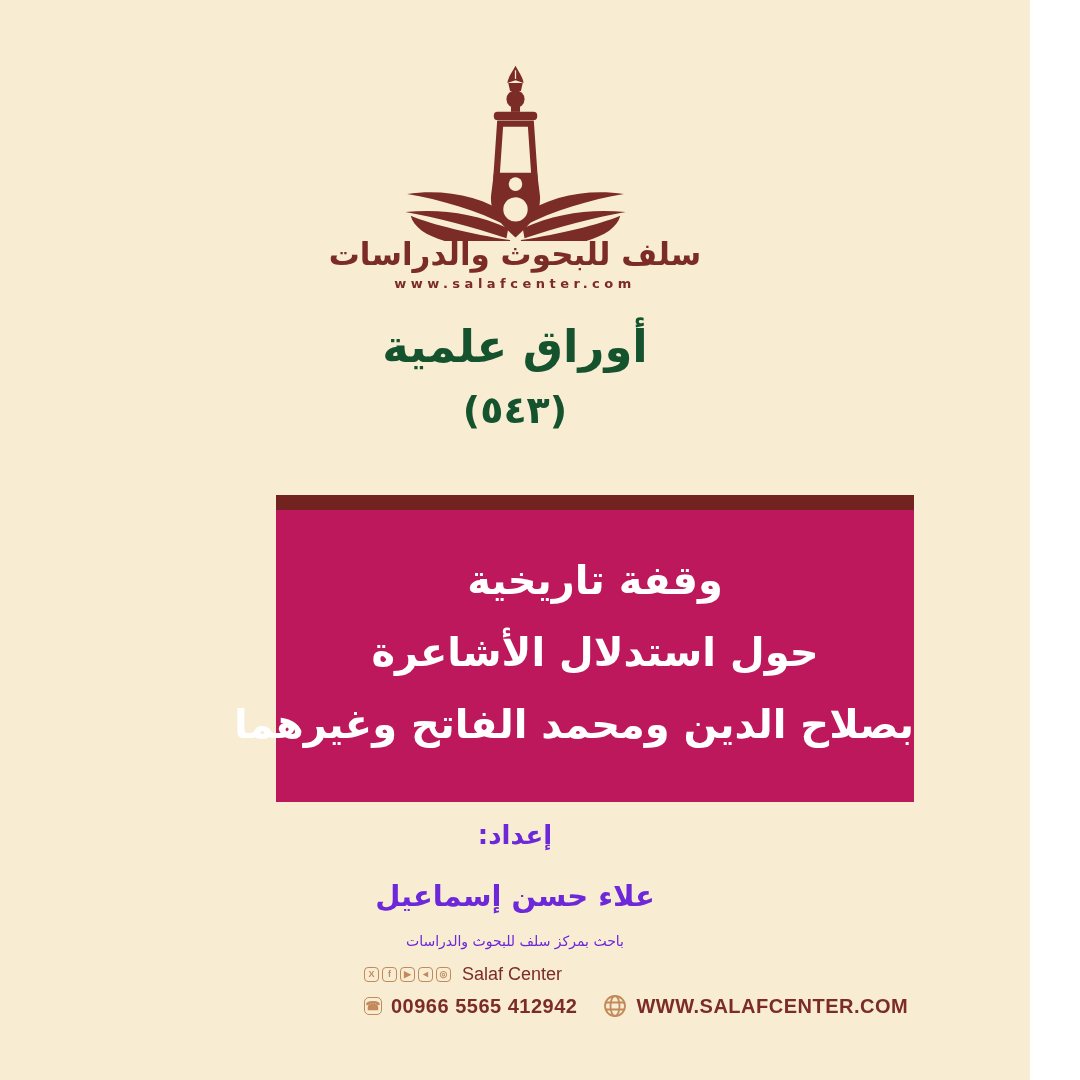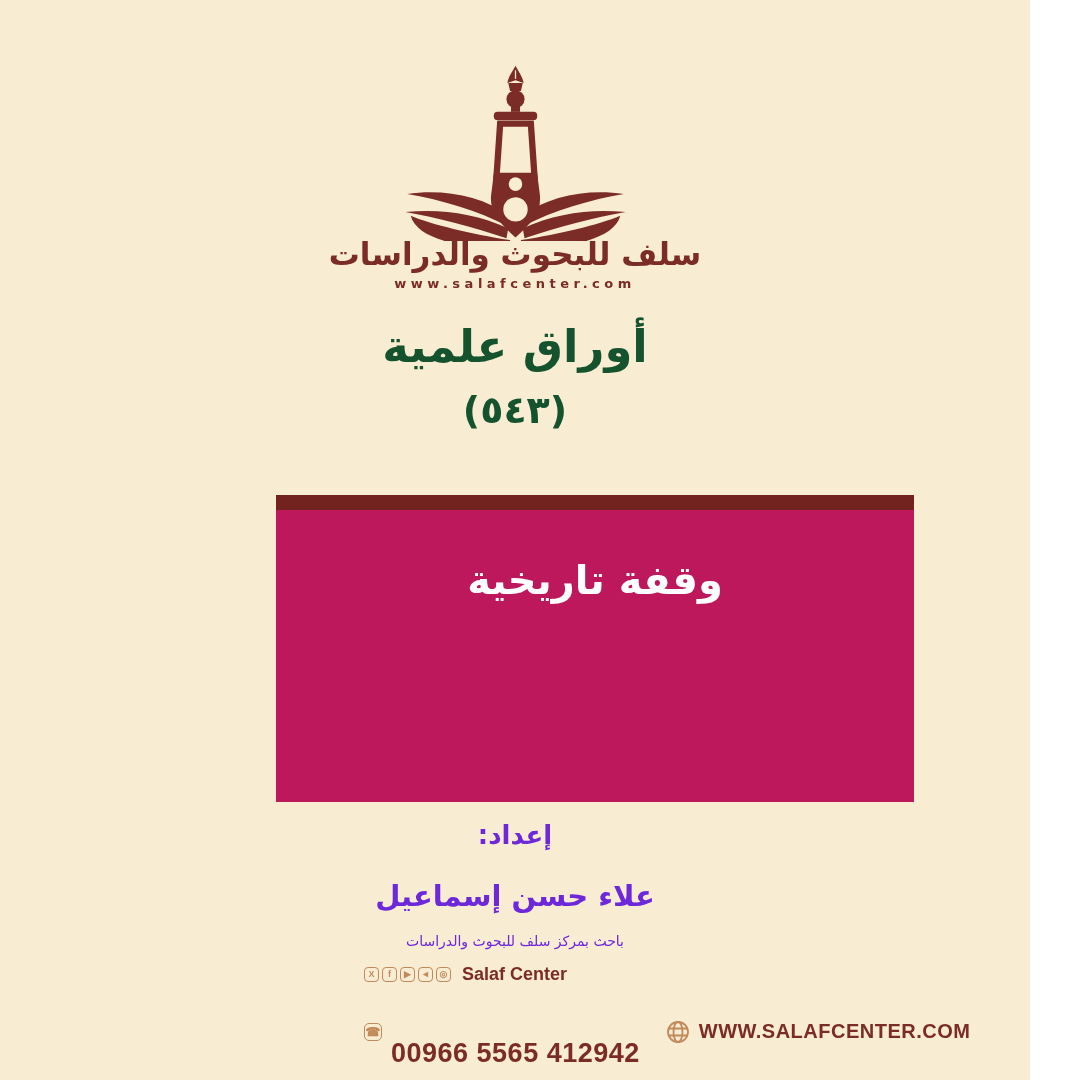--- a/index.html
+++ b/index.html
@@ -57,22 +57,22 @@
   .foot-row{display:flex;align-items:center;}
   .foot-row.row2{margin-top:9px;}
   .icon-box{
     box-sizing:border-box;
     width:15px;height:15px;border:1.8px solid #c2895a;border-radius:4px;
     display:inline-flex;align-items:center;justify-content:center;
     color:#c2895a;font-size:9px;font-weight:bold;line-height:1;
     margin-right:3px;flex:none;
   }
   .icon-box.phone{width:18px;height:18px;font-size:12px;border-radius:5px;margin-right:9px;}
-  .social-handle{font-size:18px;font-weight:bold;margin-left:8px;white-space:nowrap;}
-  .phone-number{font-size:27px;font-weight:bold;letter-spacing:.5px;white-space:nowrap;margin-top:44px;}
+  .social-handle{font-size:18px;font-weight:normal;margin-left:8px;white-space:nowrap;}
+  .phone-number{font-size:20px;font-weight:bold;letter-spacing:.5px;white-space:nowrap;}
   .globe{margin:0 9px 0 26px;flex:none;display:block;}
   .site-url{font-size:20px;font-weight:bold;letter-spacing:.5px;white-space:nowrap;}
 </style>
 </head>
 <body>
 
 <div class="poster">
 
   <div class="logo-block">
     <svg class="logo-svg" width="235" height="177" viewBox="0 0 260 196" aria-hidden="true">
@@ -110,20 +110,22 @@
 
   <div class="series">
     <div class="series-title">أوراق علمية</div>
     <div class="series-number">(٥٤٣)</div>
   </div>
 
   <div class="title-box">
     <div class="stripe"></div>
     <div class="title-lines">
       <div>وقفة تاريخية</div>
+      <div>حول استدلال الأشاعرة</div>
+      <div>بصلاح الدين ومحمد الفاتح وغيرهما</div>
     </div>
   </div>
 
   <div class="author-block">
     <div class="author-label">إعداد:</div>
     <div class="author-name">علاء حسن إسماعيل</div>
     <div class="author-role">باحث بمركز سلف للبحوث والدراسات</div>
   </div>
 
   <div class="footer">

